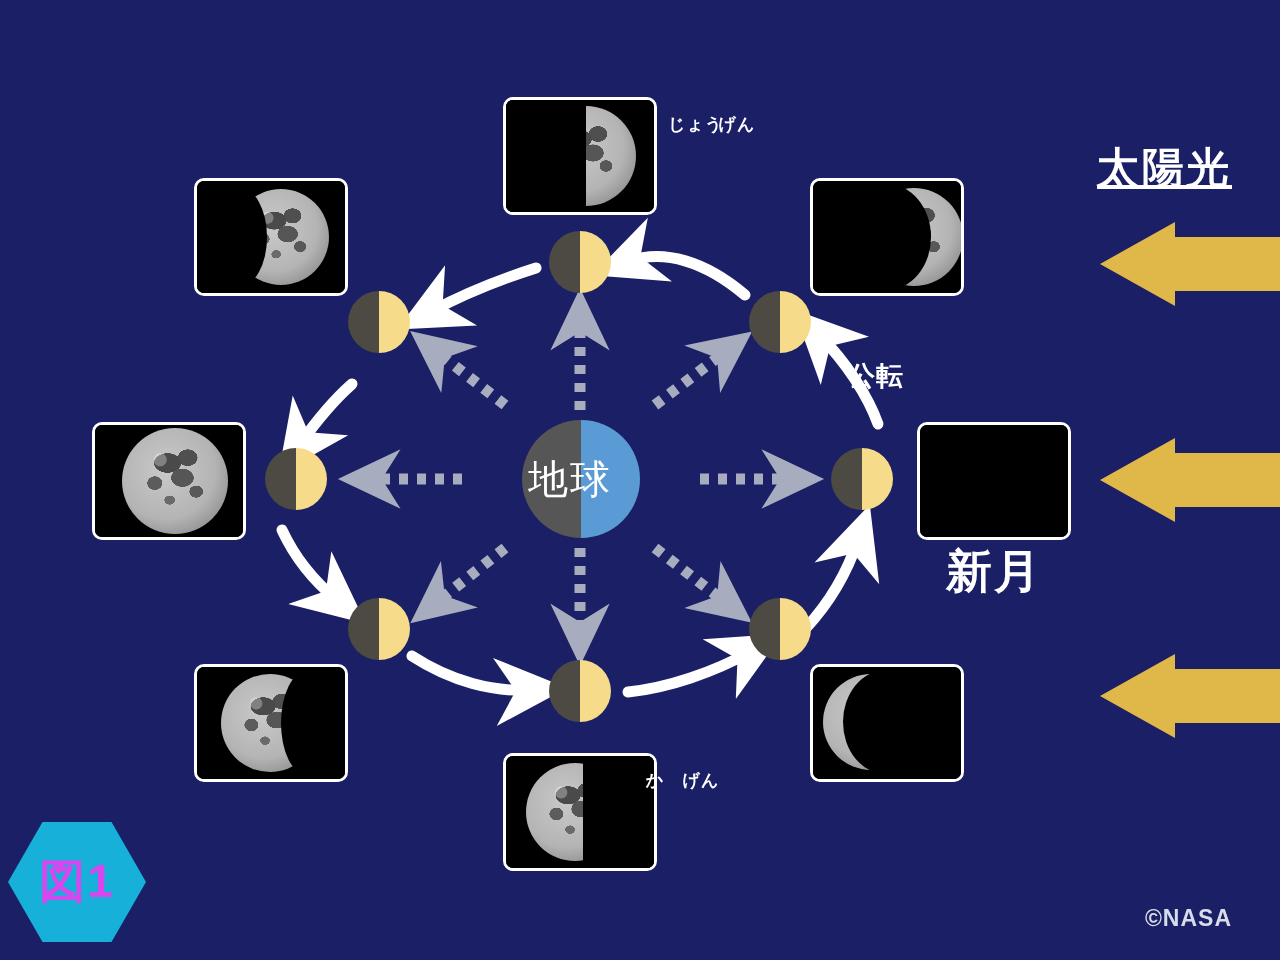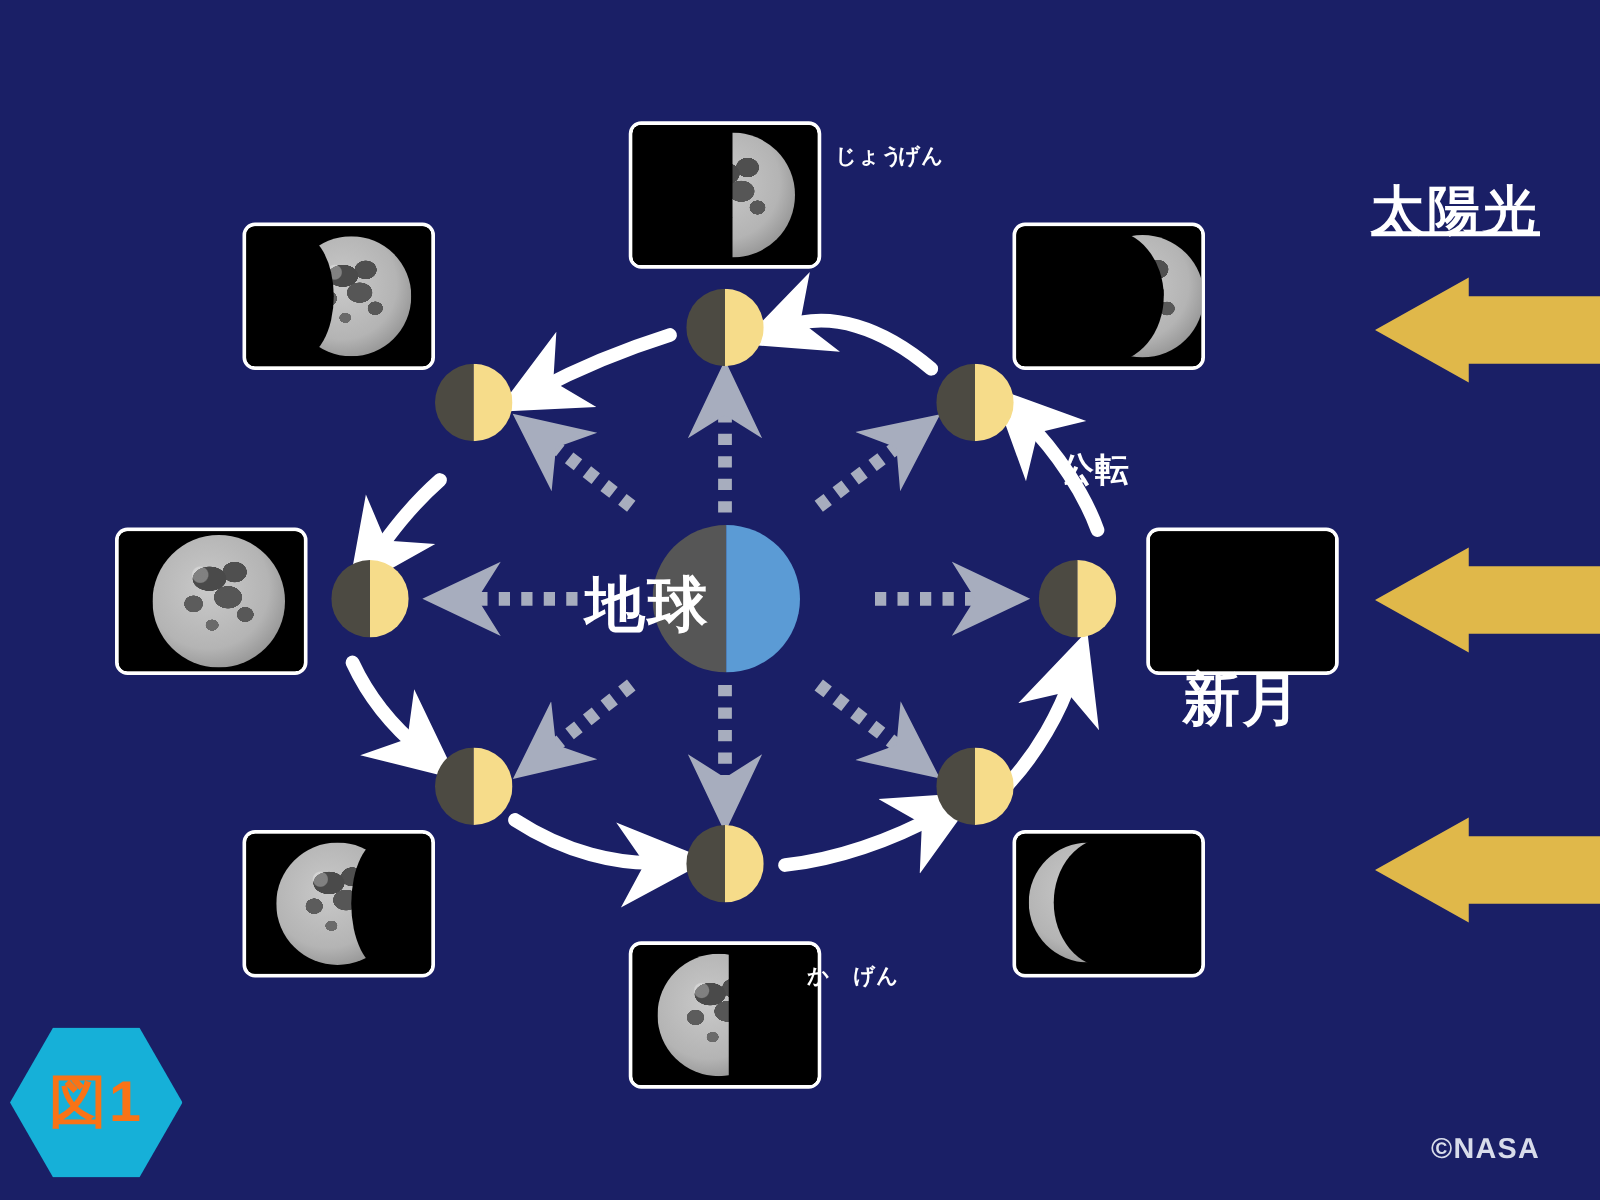--- a/index.html
+++ b/index.html
@@ -96,24 +96,24 @@
     position: absolute;
     right: 0; top: 0;
     width: 50%; height: 100%;
     background: #5B9BD5;
   }
   #earth-label {
     position: absolute;
     left: 468px;
     top: 452px;
     width: 144px;
-    text-align: left;
+    text-align: right;
     color: #FFFFFF;
-    font-size: 48px;
-    font-weight: bold;
+    font-size: 40px;
+    font-weight: normal;
     letter-spacing: 2px;
     z-index: 30;
   }
 
   
   .phase-label {
     position: absolute;
     color: #FFFFFF;
     font-weight: bold;
     line-height: 1;
@@ -172,21 +172,21 @@
     inset: 0;
     background: #16B0D8;
     clip-path: polygon(25% 0%, 75% 0%, 100% 50%, 75% 100%, 25% 100%, 0% 50%);
   }
   #fig-badge .txt {
     position: absolute;
     inset: 0;
     display: flex;
     align-items: center;
     justify-content: center;
-    color: #f97316;
+    color: #d946ef;
     font-size: 46px;
     font-weight: bold;
     letter-spacing: 2px;
   }
 
   #credit {
     position: absolute;
     right: 48px;
     bottom: 28px;
     color: #D8DCEA;
@@ -337,21 +337,21 @@
     <div class="dark"></div>
     <div class="lit"></div>
   </div>
   <div id="earth-label">地球</div>
 
   <div class="phase-label" style="left:668px; top:116px;">
     <span class="furigana"><span class="fur-spread">じょう</span><span class="fur-spread">げん</span></span>
   </div>
 
 
-  <div class="phase-label" style="left:946px; top:536px;">
+  <div class="phase-label" style="left:946px; top:548px;">
     <span class="kanji">新月</span>
   </div>
 
   <div class="phase-label" style="left:632px; top:772px;">
     <span class="furigana"><span class="fur-spread">か</span><span class="fur-spread">げん</span></span>
   </div>
 
   <div id="sun-label">太陽光</div>
 
   <div id="orbit-label">公転</div>

